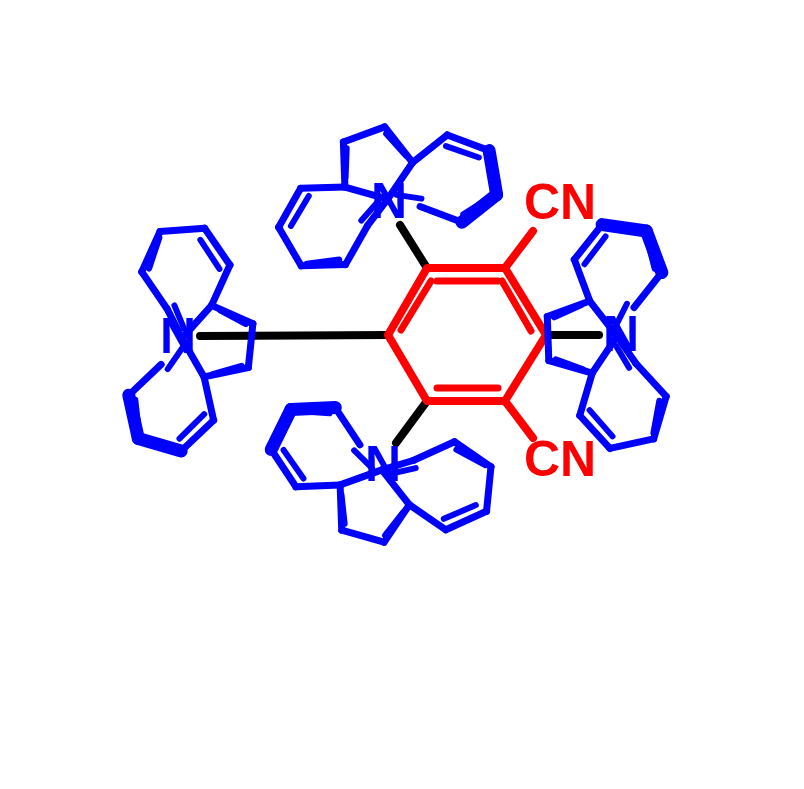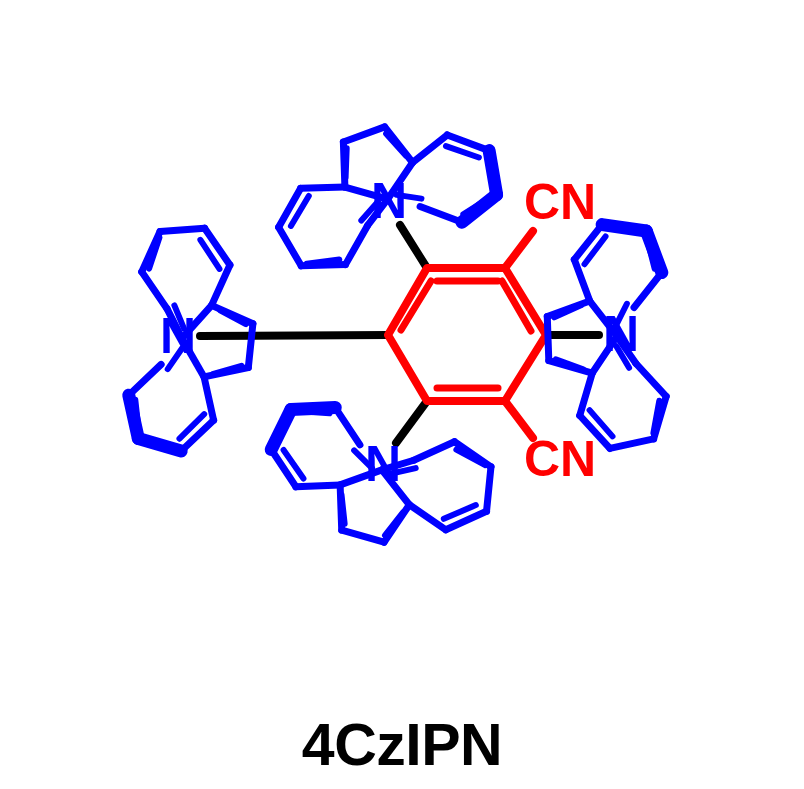--- a/index.html
+++ b/index.html
@@ -143,15 +143,14 @@
       <text class="atom-label n-label" x="621" y="338">N</text>
     </g>
 
     <g>
       <use href="#carbazole-unit" transform="translate(383,466) rotate(196)"></use>
       <text class="atom-label n-label" x="383" y="468">N</text>
     </g>
 
   </svg>
 
-  <div class="caption">4CzIPN</div>
 
 </div>
 
 </body></html>

